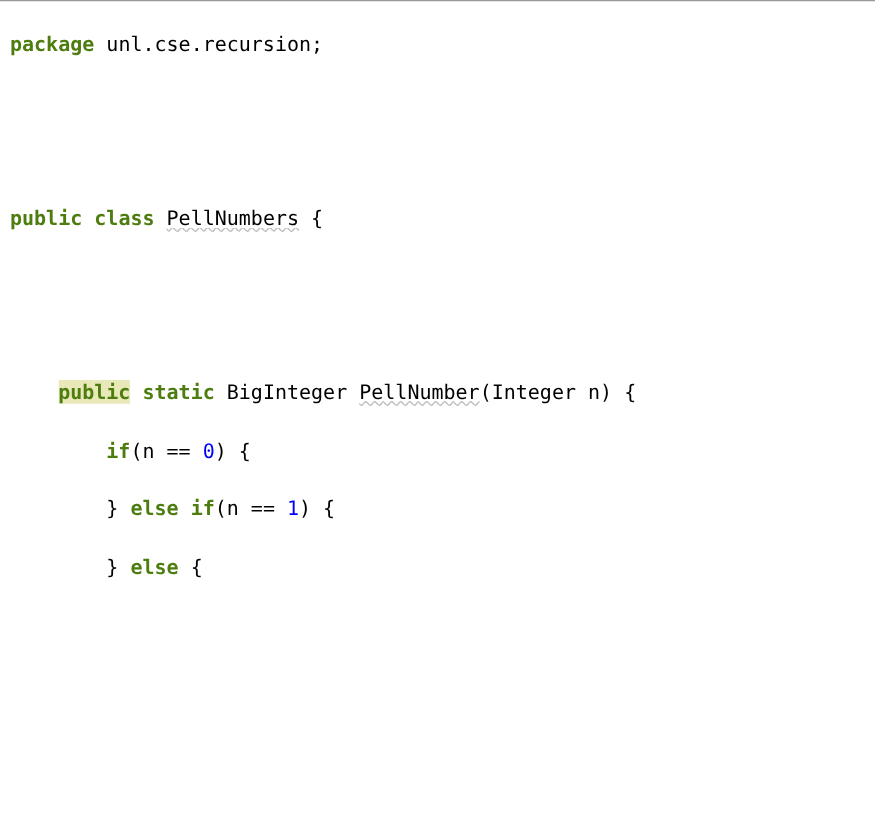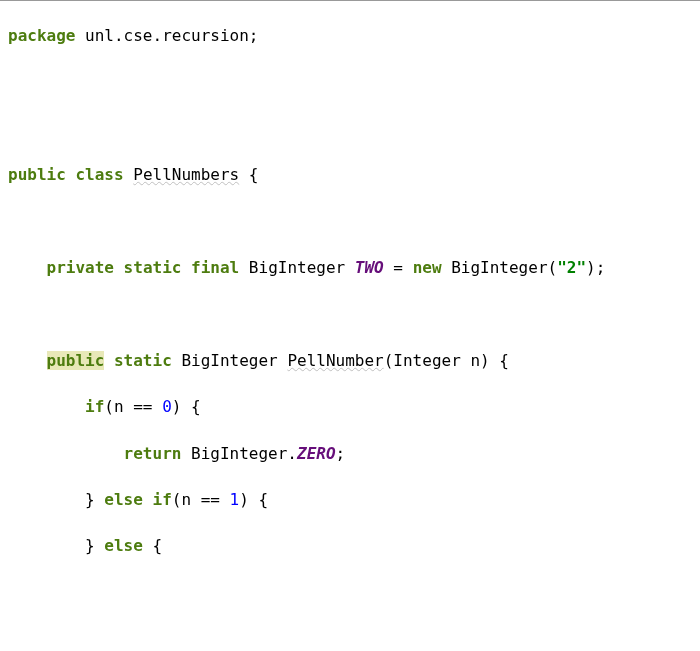--- a/index.html
+++ b/index.html
@@ -34,25 +34,23 @@
 </head>
 <body>
 
 <div class="top-bar"></div>
 <div class="editor">
 <span class="line"><span class="kw">package</span><span> unl.cse.recursion;</span></span>
 <span class="line"> </span>
 <span class="line"> </span>
 <span class="line"><span class="kw">public</span> <span class="kw">class</span> <span class="underline">PellNumbers</span><span> {</span></span>
 <span class="line"> </span>
-<span class="line">    <span class="kw">private</span> <span class="kw">static</span> <span class="kw">final</span> <span>BigInteger</span> <span class="static-field">TWO</span><span> = </span><span class="kw">new</span> <span>BigInteger</span>(<span class="str">"2"</span>)<span>;</span></span>
 <span class="line"> </span>
 <span class="line">    <span class="hl-word"><span class="kw">public</span></span> <span class="kw">static</span> <span>BigInteger</span> <span class="underline">PellNumber</span>(<span>Integer</span> <span>n</span><span>) {</span></span>
 <span class="line">        <span class="kw">if</span><span>(n == </span><span class="num">0</span><span>) {</span></span>
-<span class="line">            <span class="kw">return</span> <span>BigInteger</span>.<span class="static-field">ZERO</span><span>;</span></span>
 <span class="line">        <span>}</span> <span class="kw">else</span> <span class="kw">if</span><span>(n == </span><span class="num">1</span><span>) {</span></span>
 <span class="line">        <span>}</span> <span class="kw">else</span><span> {</span></span>
 
 
 
 
 
 
 
 

